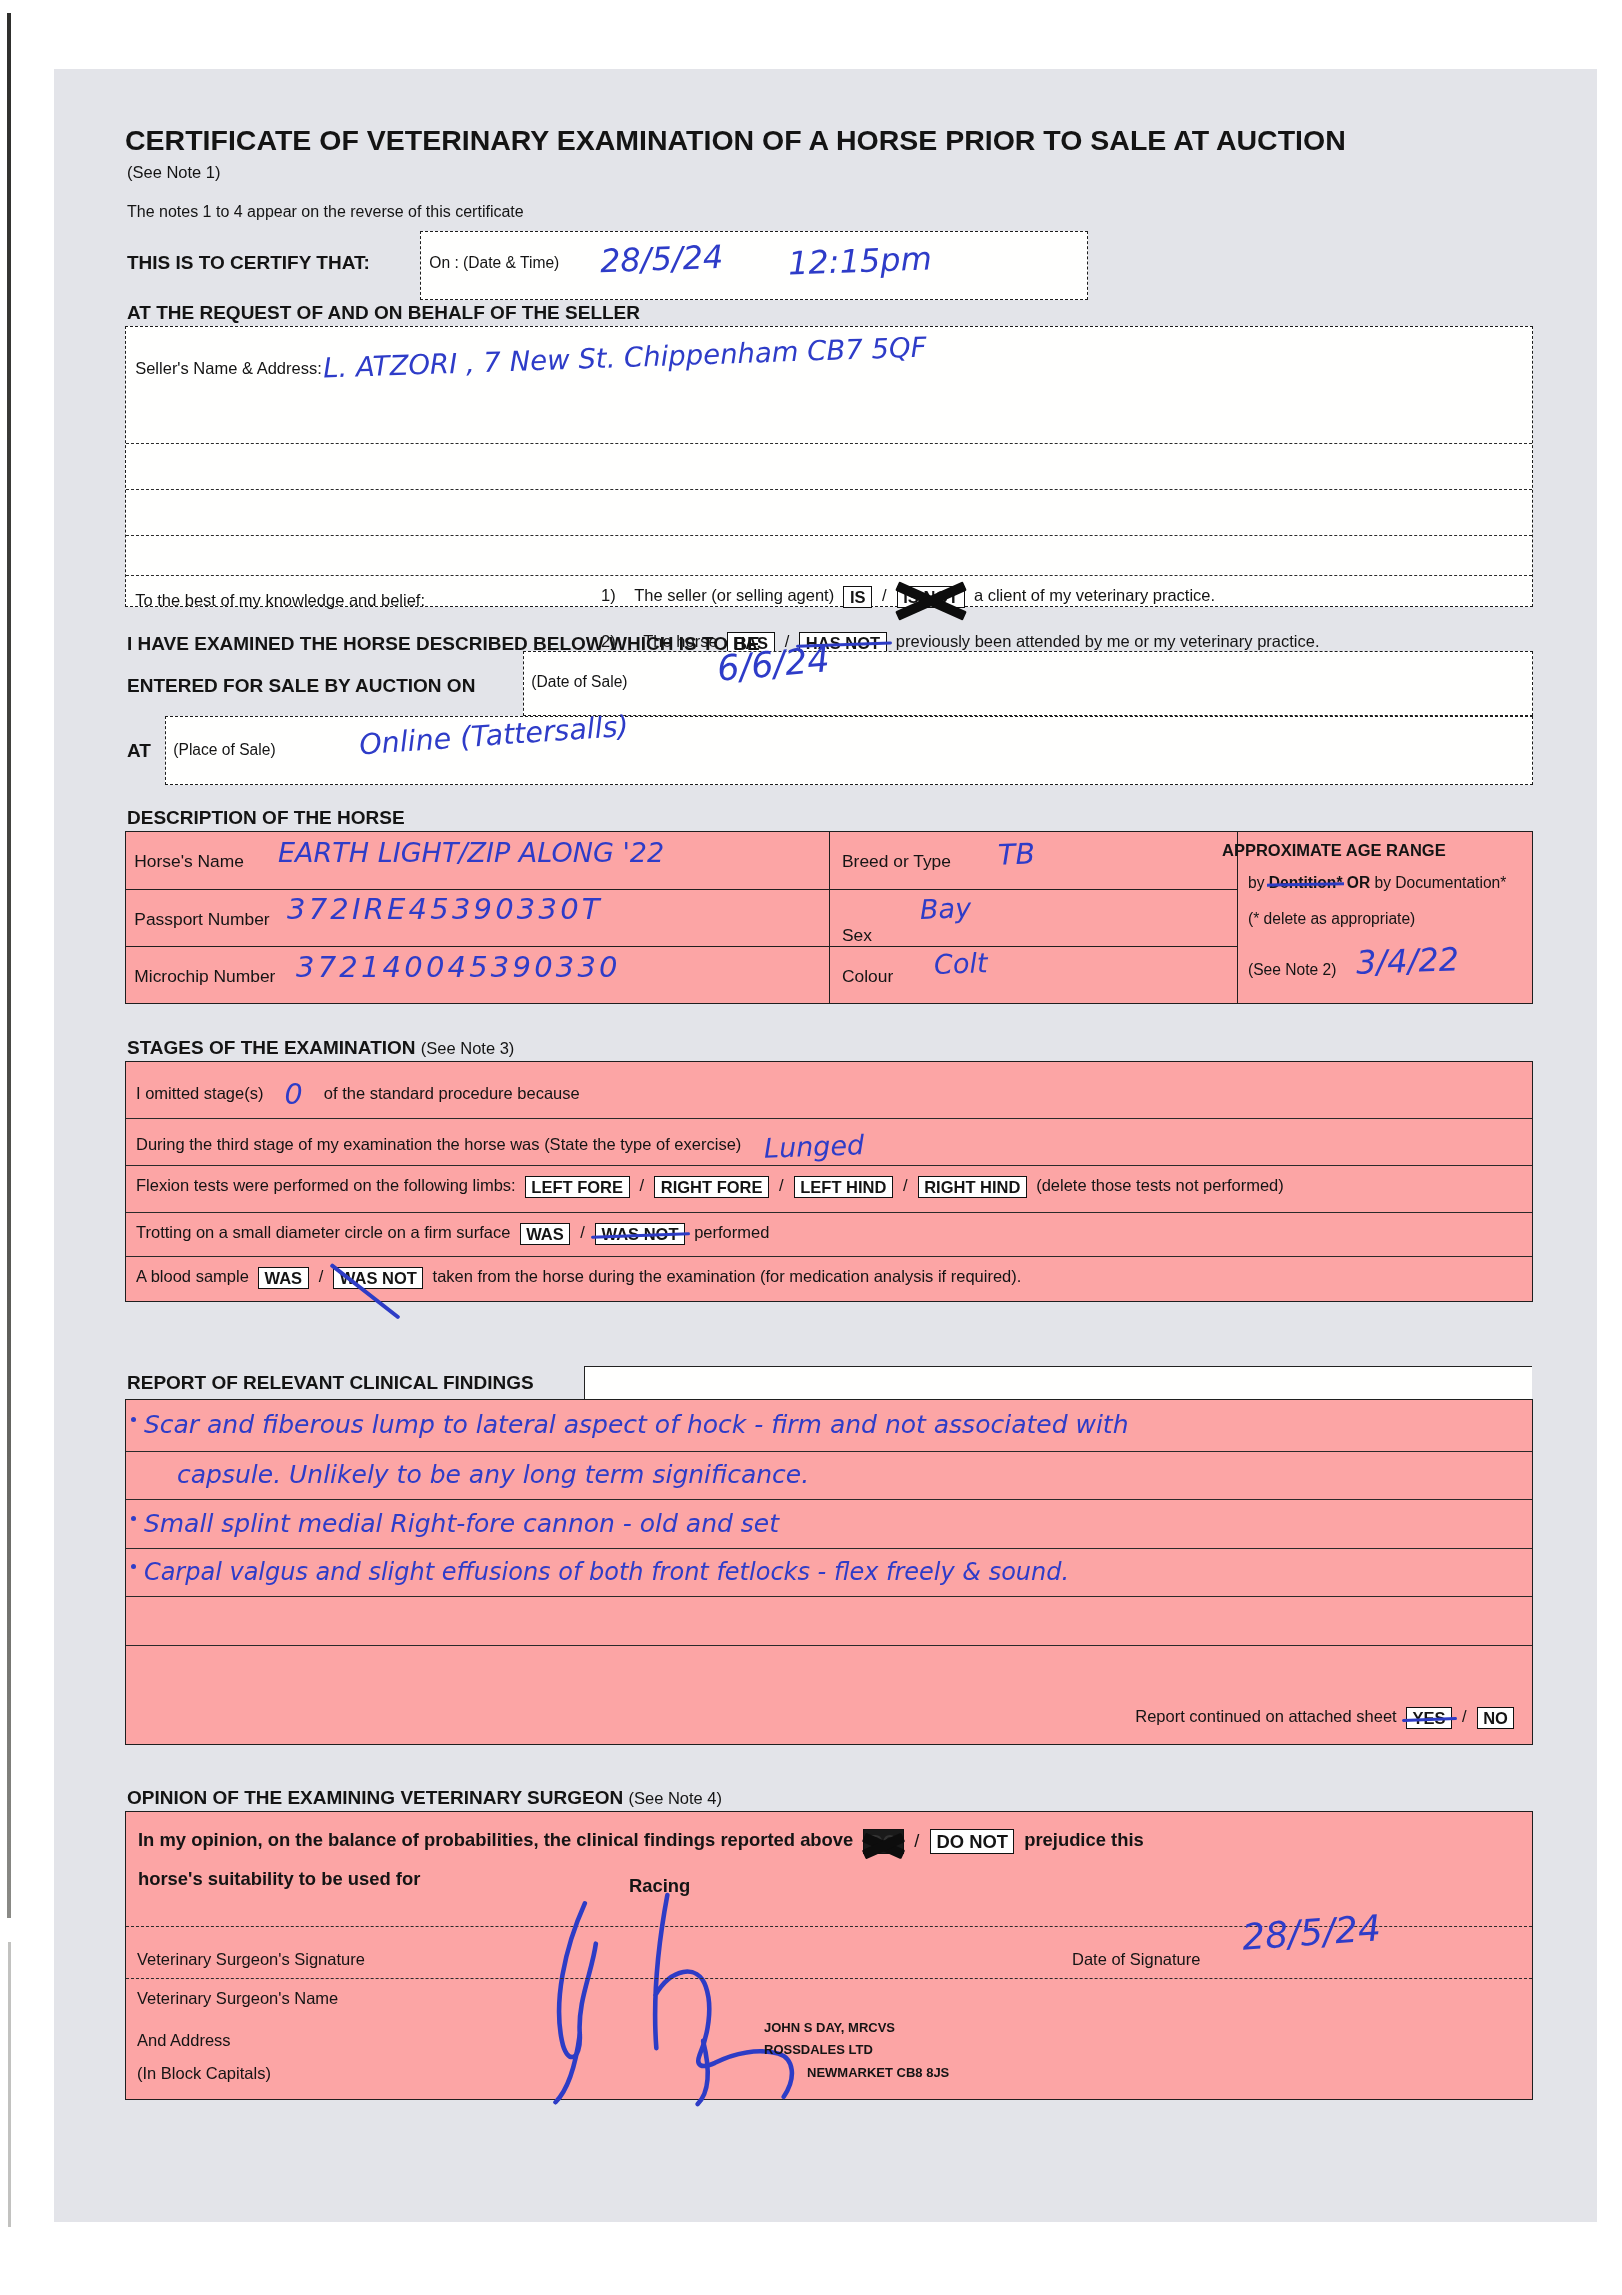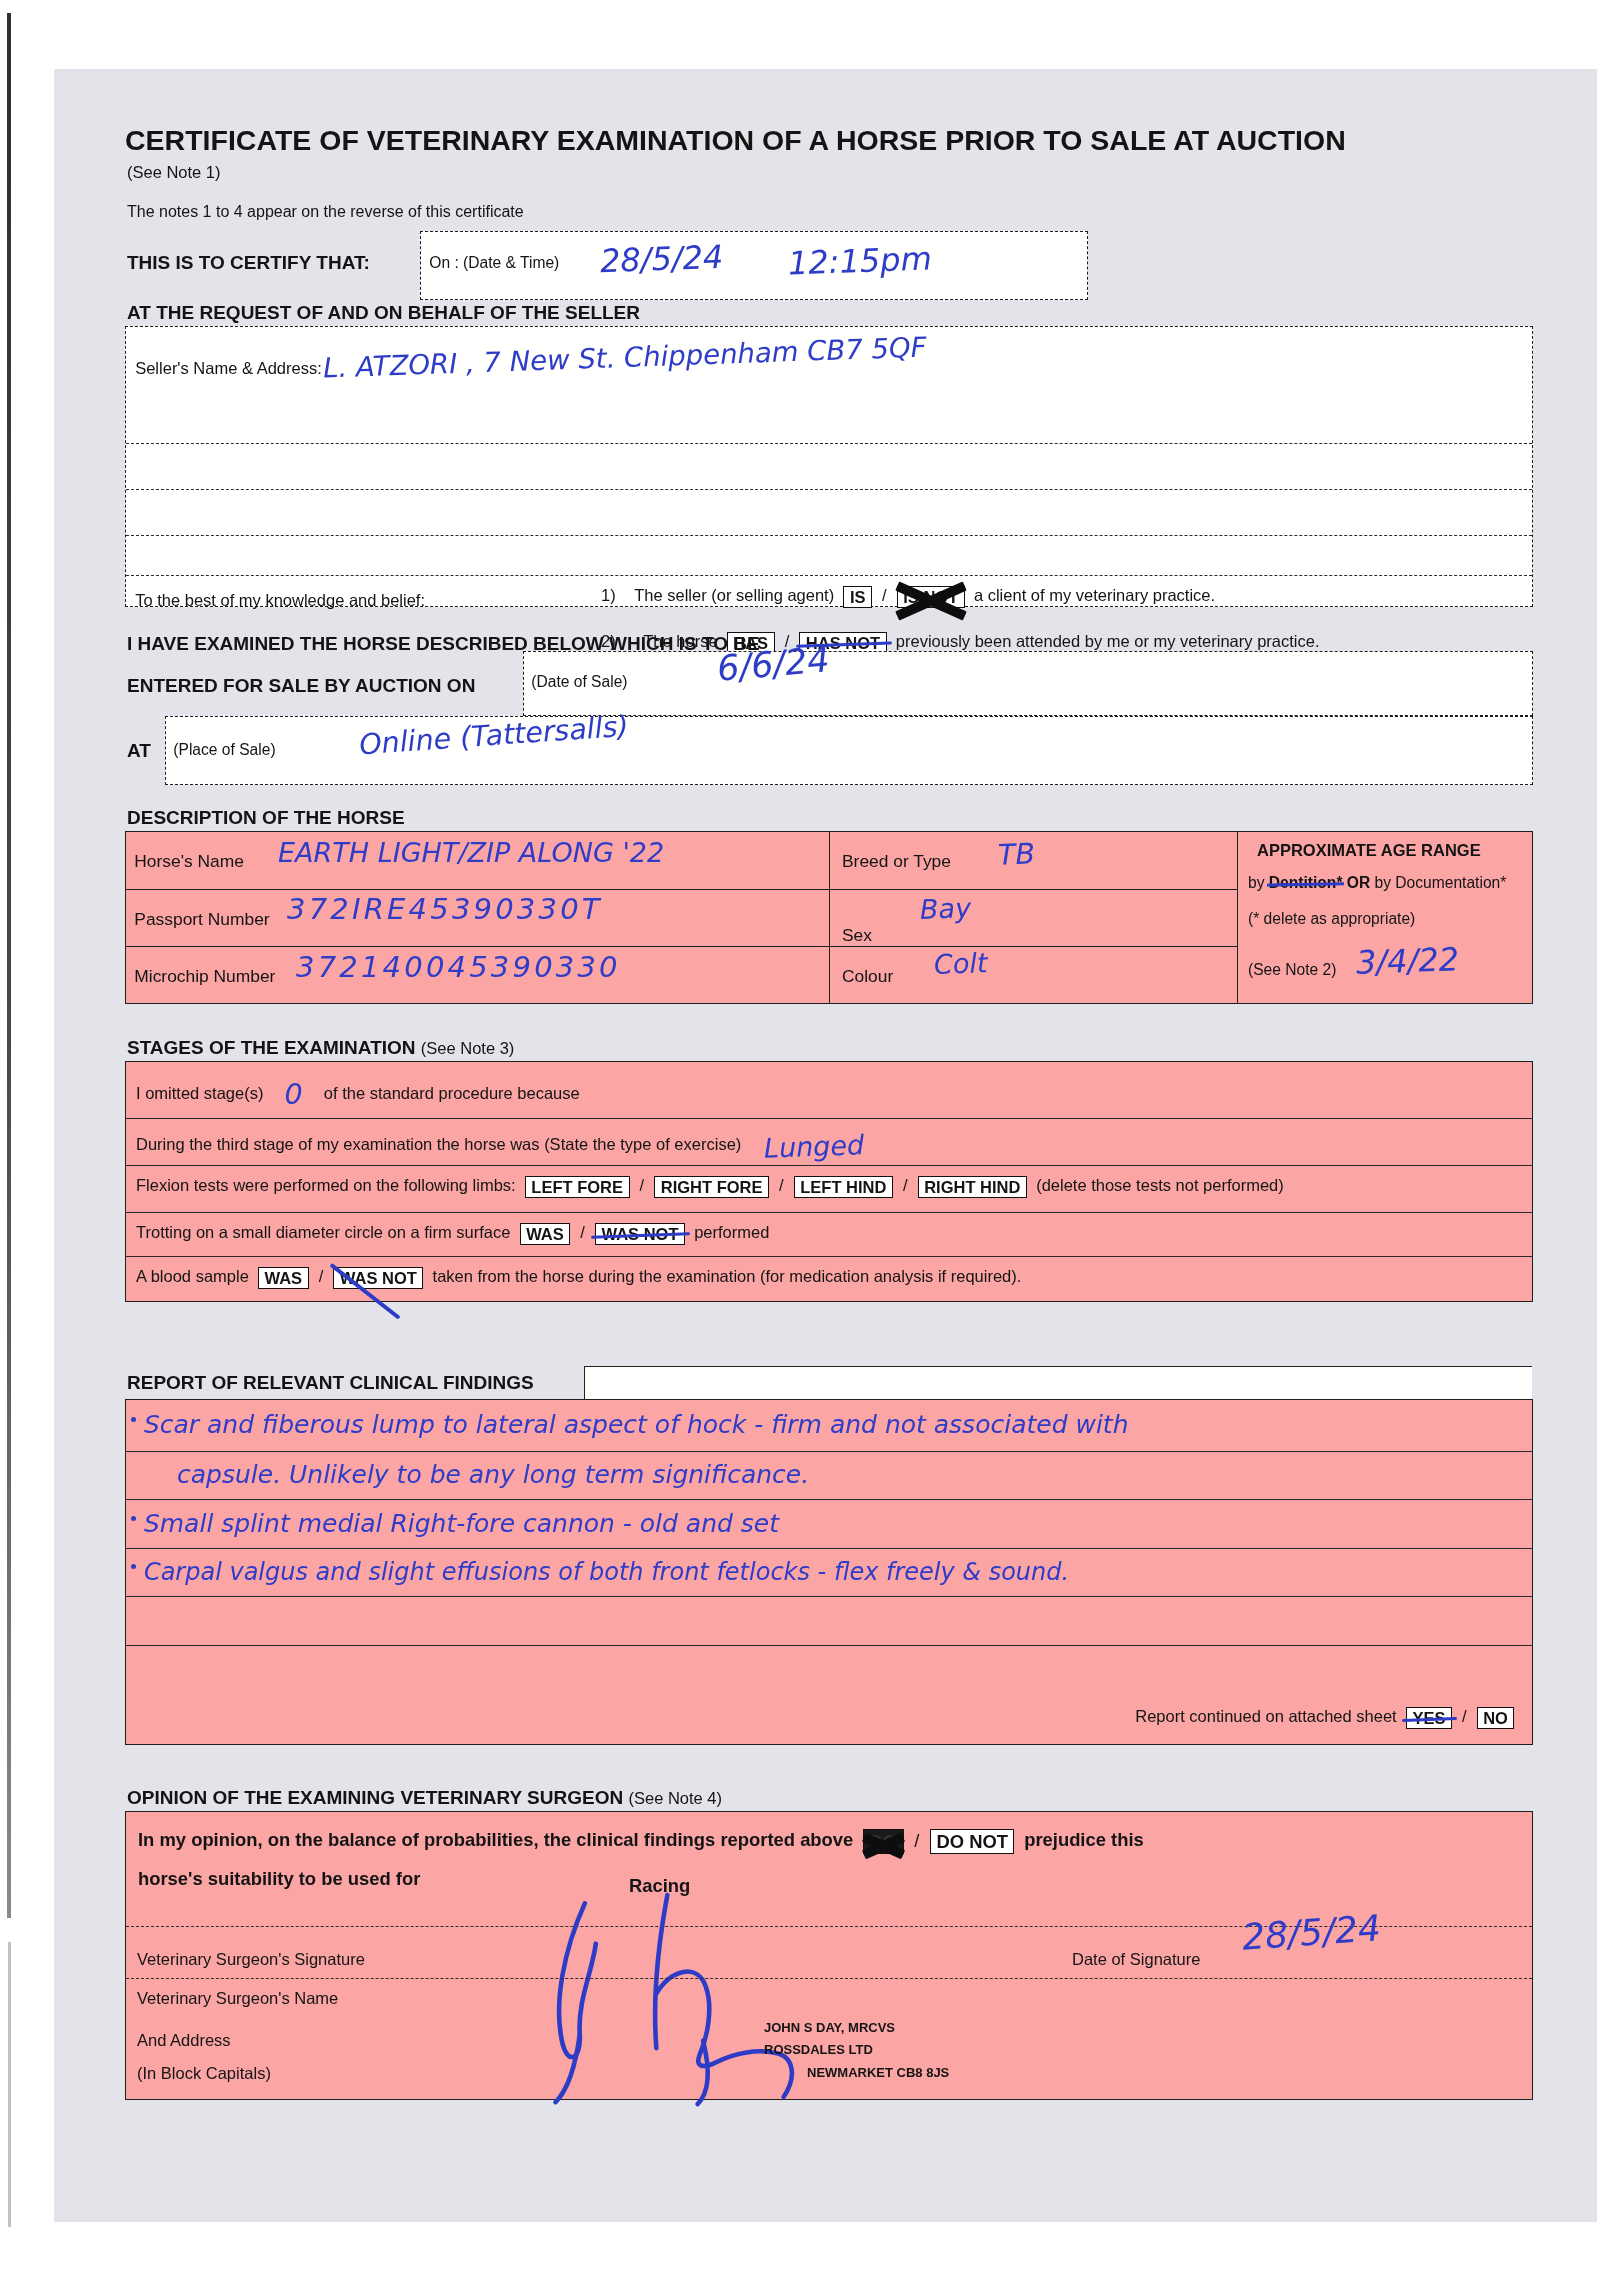--- a/index.html
+++ b/index.html
@@ -122,21 +122,21 @@
     <span class="abs" style="left:8.3px;top:134px;font-size:17.4px;">Microchip Number</span>
     <span class="abs hw" style="left:170px;top:118px;font-size:29px;letter-spacing:3.2px;">372140045390330</span>
 
     <span class="abs" style="left:716px;top:19px;font-size:17.4px;">Breed or Type</span>
     <span class="abs hw hw-tilt" style="left:872px;top:6.4px;font-size:28.5px;">TB</span>
     <span class="abs" style="left:716px;top:77px;font-size:17.4px;margin-top:16px;">Sex</span>
     <span class="abs hw hw-tilt" style="left:794px;top:61px;font-size:27px;">Bay</span>
     <span class="abs" style="left:716px;top:134px;font-size:17.4px;">Colour</span>
     <span class="abs hw hw-tilt" style="left:808px;top:116px;font-size:27px;">Colt</span>
 
-    <span class="abs b" style="left:1131px;top:9.2px;font-size:16.5px;">APPROXIMATE AGE RANGE</span>
+    <span class="abs b" style="left:1096px;top:9.2px;font-size:16.5px;">APPROXIMATE AGE RANGE</span>
     <div class="abs" style="left:1122px;top:42px;font-size:15.6px;">
       <span>by</span>
       <span class="b struck-blue-text"><span>Dentition*</span><i></i></span>
       <span class="b">OR</span>
       <span>by Documentation*</span>
     </div>
     <span class="abs" style="left:1122px;top:78px;font-size:15.6px;">(* delete as appropriate)</span>
     <span class="abs" style="left:1122px;top:129px;font-size:15.6px;">(See Note 2)</span>
     <span class="abs hw hw-tilt" style="left:1230px;top:110px;font-size:32px;">3/4/22</span>
   </div>

